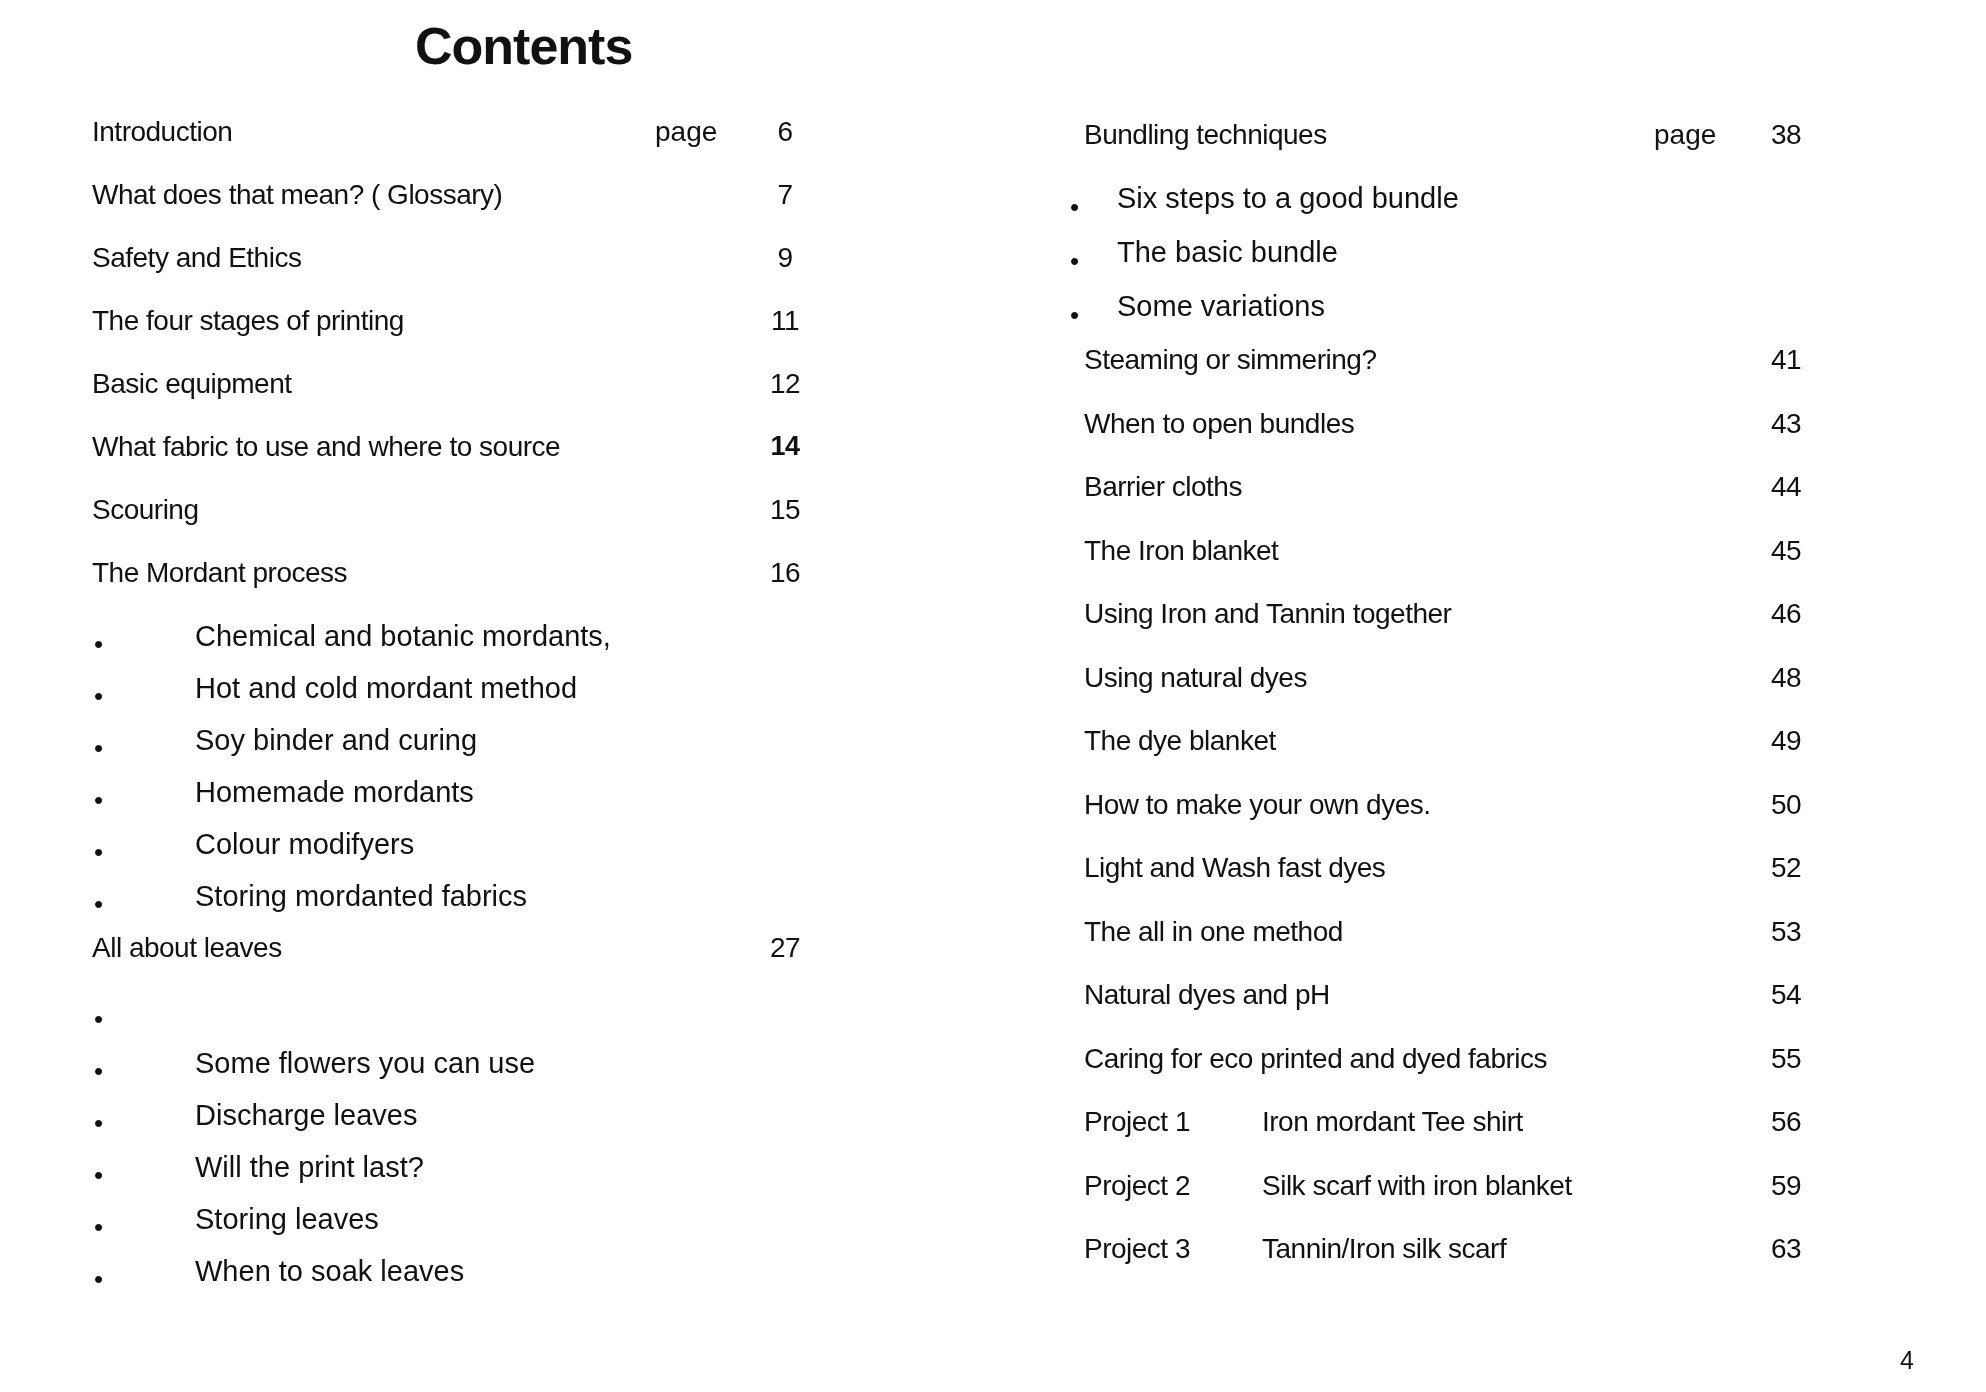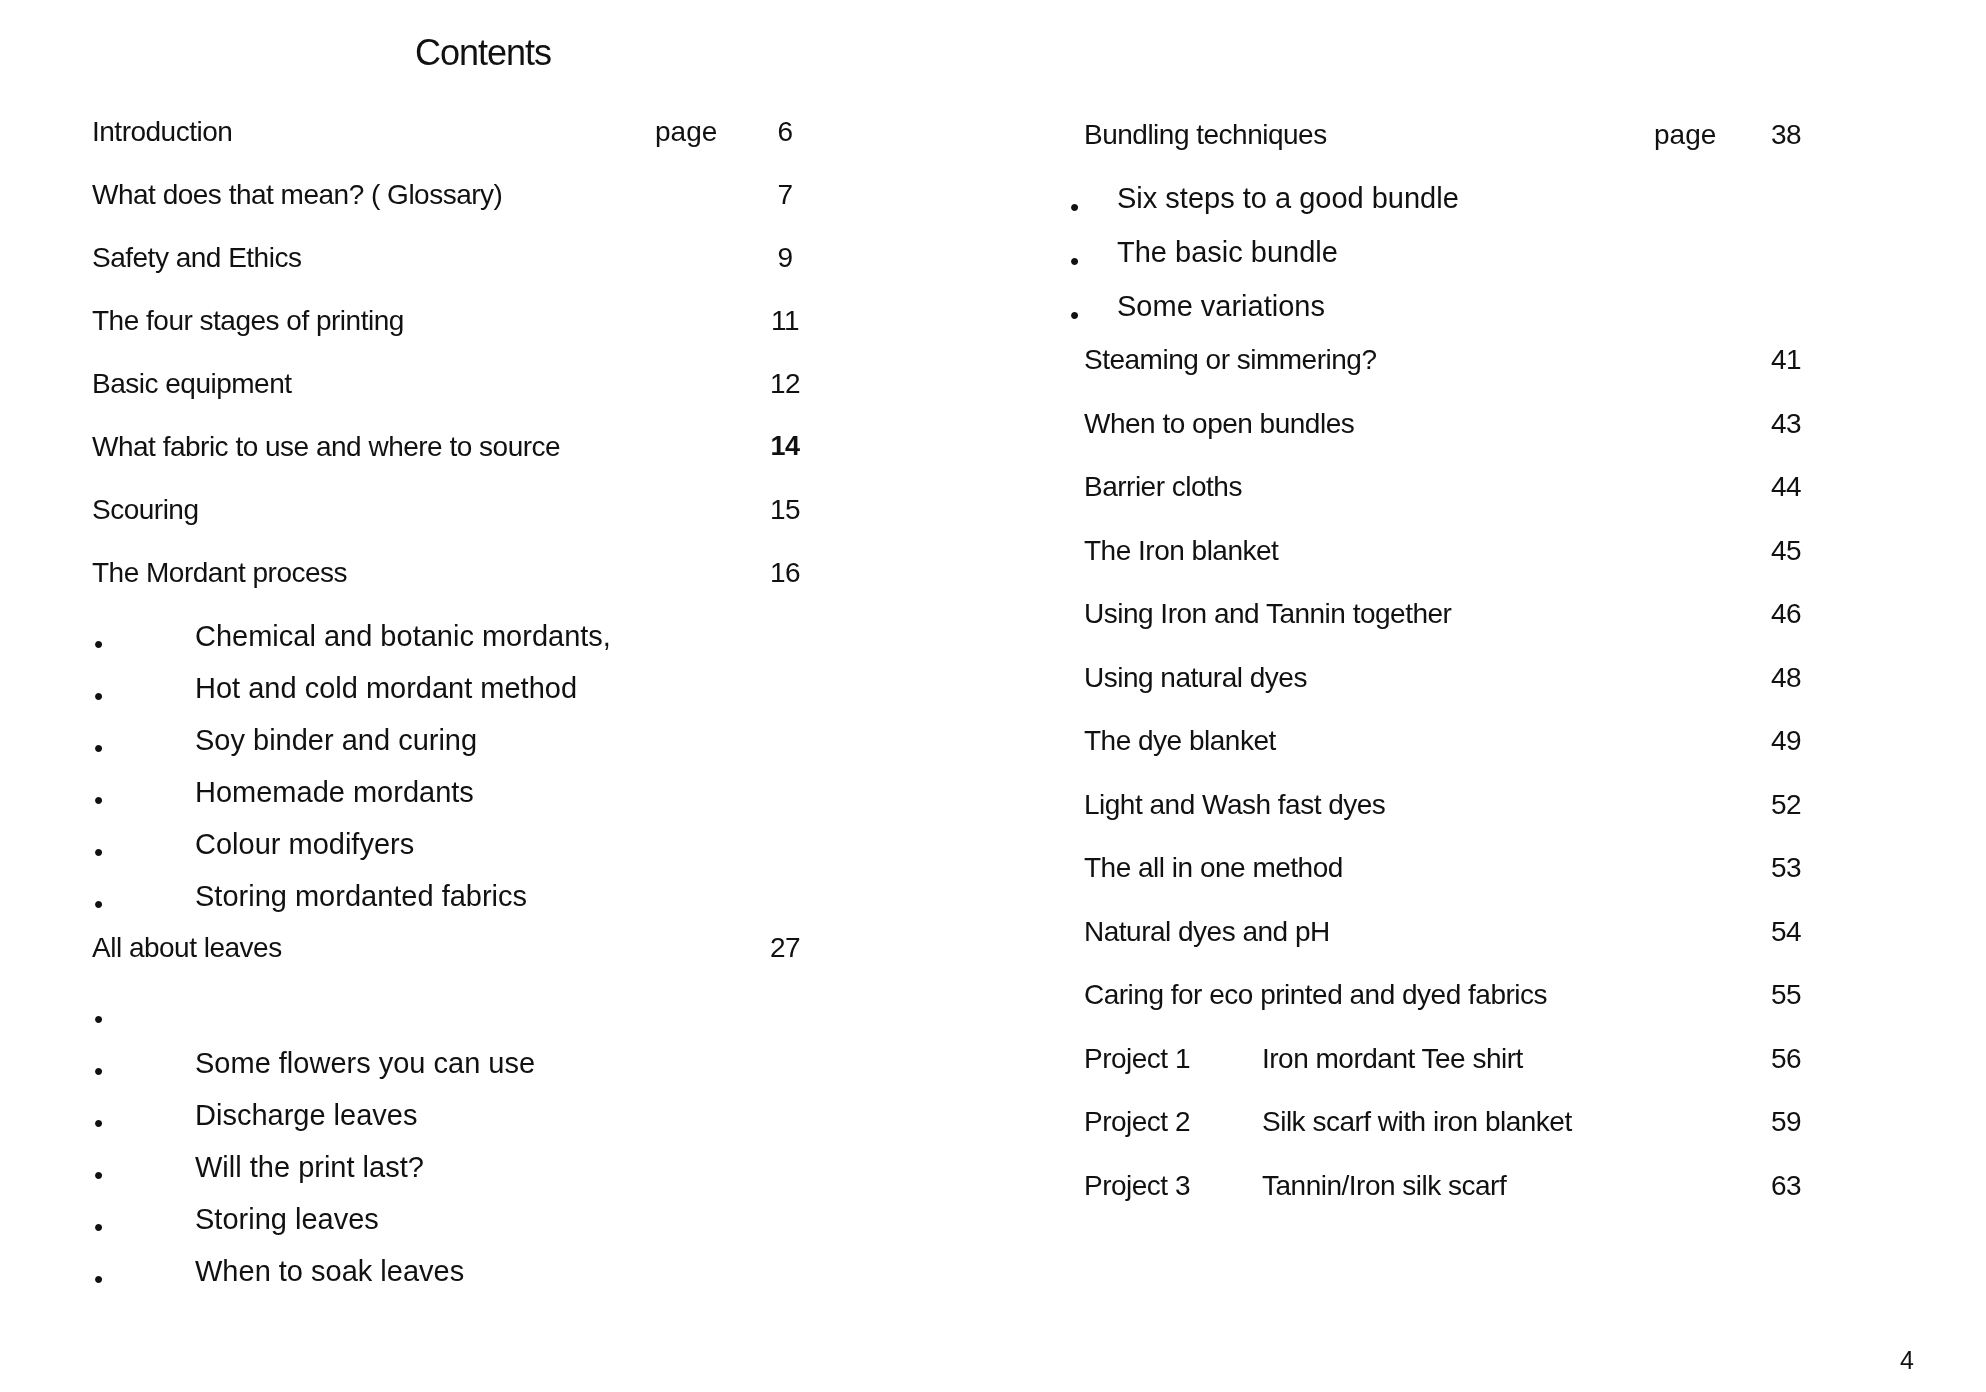--- a/index.html
+++ b/index.html
@@ -18,23 +18,23 @@
     font-family: cursive, sans-serif;
     color: #111111;
   }
   .print {
     font-family: "Liberation Sans", sans-serif;
     color: #111111;
   }
   #toc-title {
     position: absolute;
     left: 415px;
-    top: 32px;
-    font-size: 36px;
-    font-weight: normal;
+    top: 16px;
+    font-size: 52px;
+    font-weight: bold;
     letter-spacing: -1px;
     white-space: nowrap;
   }
   .toc-col {
     position: absolute;
     display: block;
   }
   #col-left  { left: 92px;   top: 116px; width: 740px; }
   #col-right { left: 1068px; top: 119px; width: 790px; }
 
@@ -235,20 +235,24 @@
     </div>
     <div class="row section">
       <span class="entry-text">Using natural dyes</span>
       <span class="page-num">48</span>
     </div>
     <div class="row section">
       <span class="entry-text">The dye blanket</span>
       <span class="page-num">49</span>
     </div>
     <div class="row section">
+      <span class="entry-text">How to make your own dyes.</span>
+      <span class="page-num">50</span>
+    </div>
+    <div class="row section">
       <span class="entry-text">Light  and Wash fast dyes</span>
       <span class="page-num">52</span>
     </div>
     <div class="row section">
       <span class="entry-text">The all in one method</span>
       <span class="page-num">53</span>
     </div>
     <div class="row section">
       <span class="entry-text">Natural dyes and  pH</span>
       <span class="page-num">54</span>

